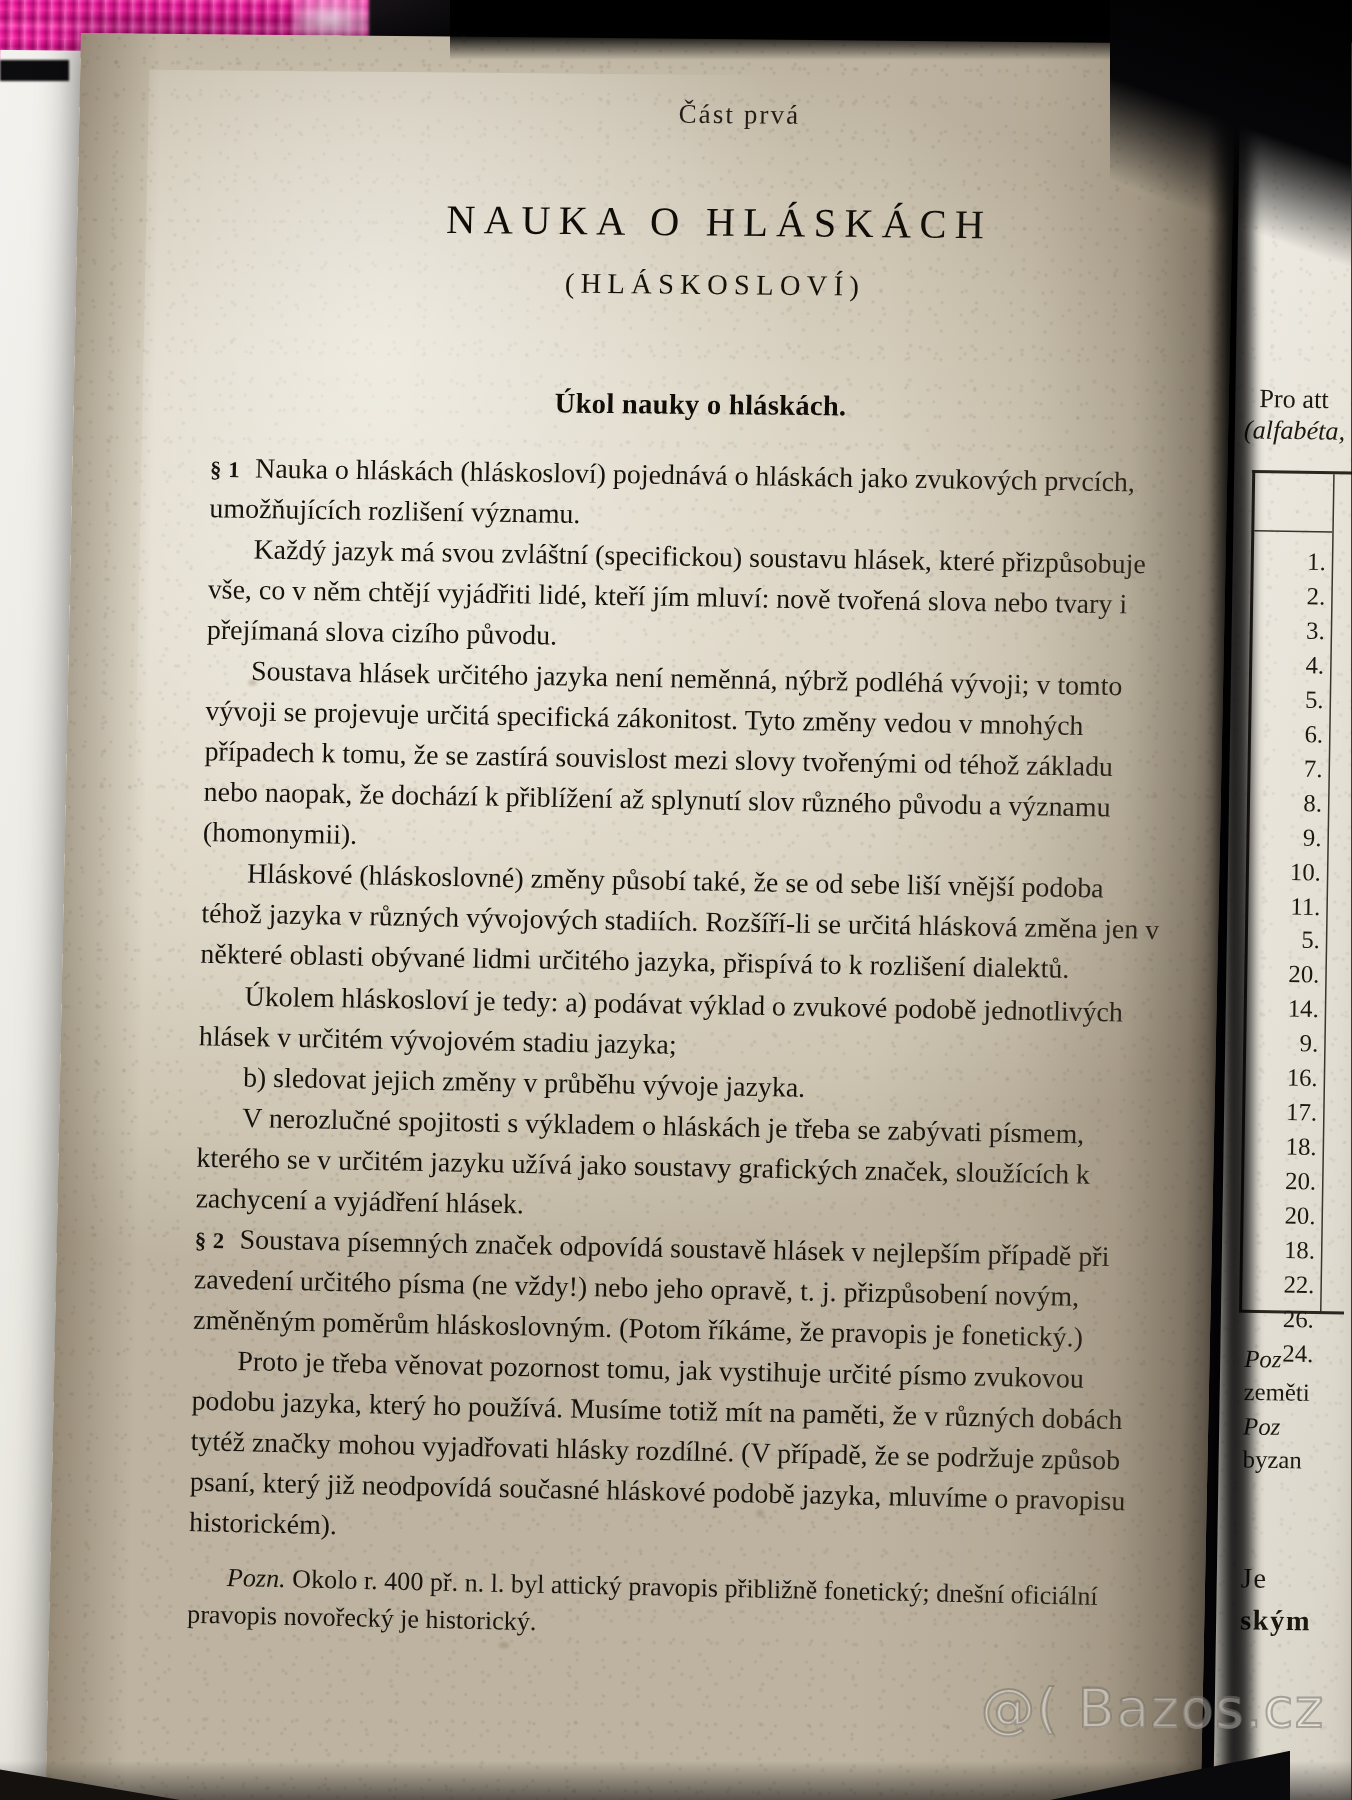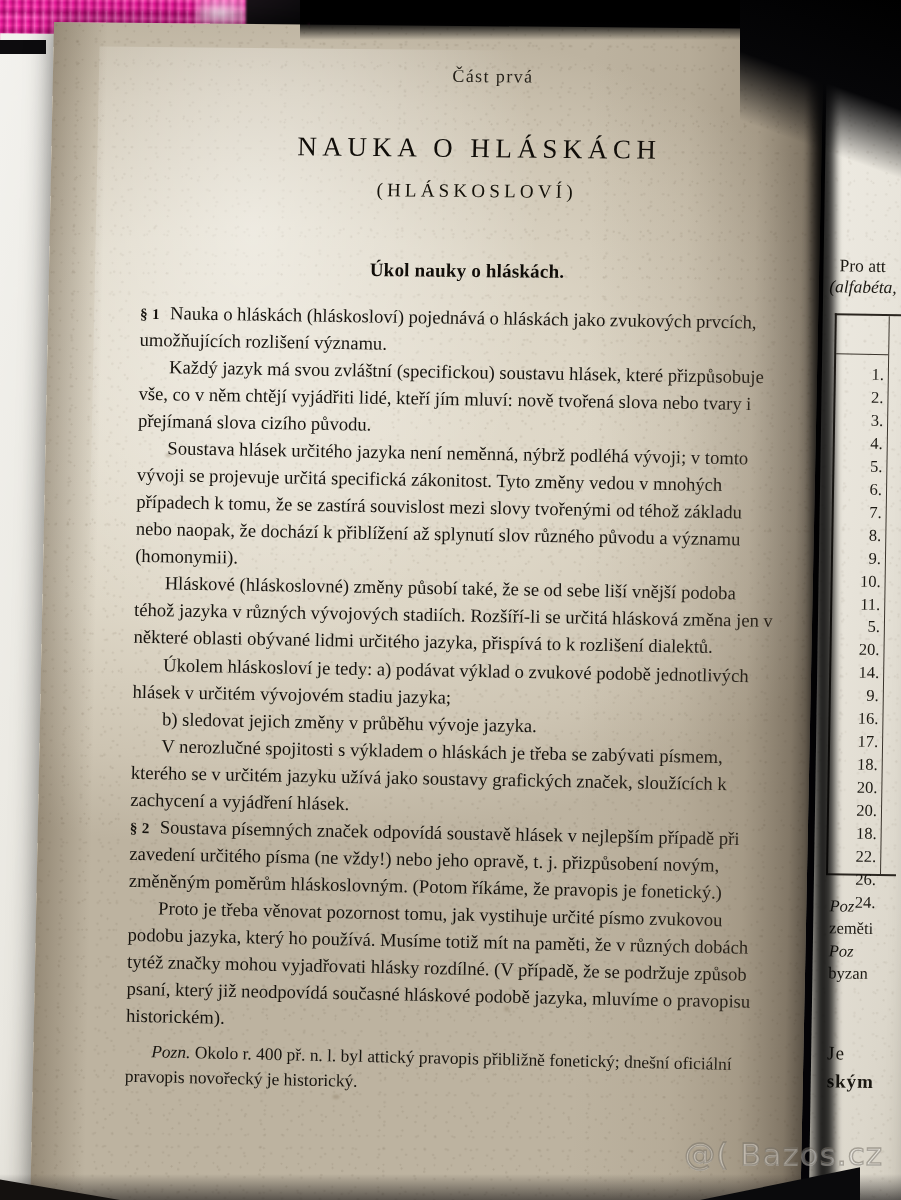--- a/index.html
+++ b/index.html
@@ -183,23 +183,23 @@
     clip-path:polygon(0% 100%,100% 18%,100% 100%);
   }
   .botwedge2{
     position:absolute;left:0px;bottom:0;width:120px;height:34px;
     background:#14110f;
     clip-path:polygon(0% 40%,100% 100%,0% 100%);
   }
 
   
   .watermark{
-    position:absolute;right:18px;bottom:28px;
+    position:absolute;right:18px;bottom:40px;
     font-family:"DejaVu Sans","Liberation Sans",sans-serif;
-    font-size:31px;letter-spacing:1px;
+    font-size:36px;letter-spacing:1px;
     color:rgba(255,255,255,.0);
     -webkit-text-stroke:1.4px rgba(120,115,105,.55);
     text-shadow:0 1px 0 rgba(255,255,255,.35);
     white-space:nowrap;
     margin-left:24px;
   }
 
   
   .spot{position:absolute;border-radius:50%;background:rgba(110,92,66,.28);filter:blur(1px);}
 </style>

